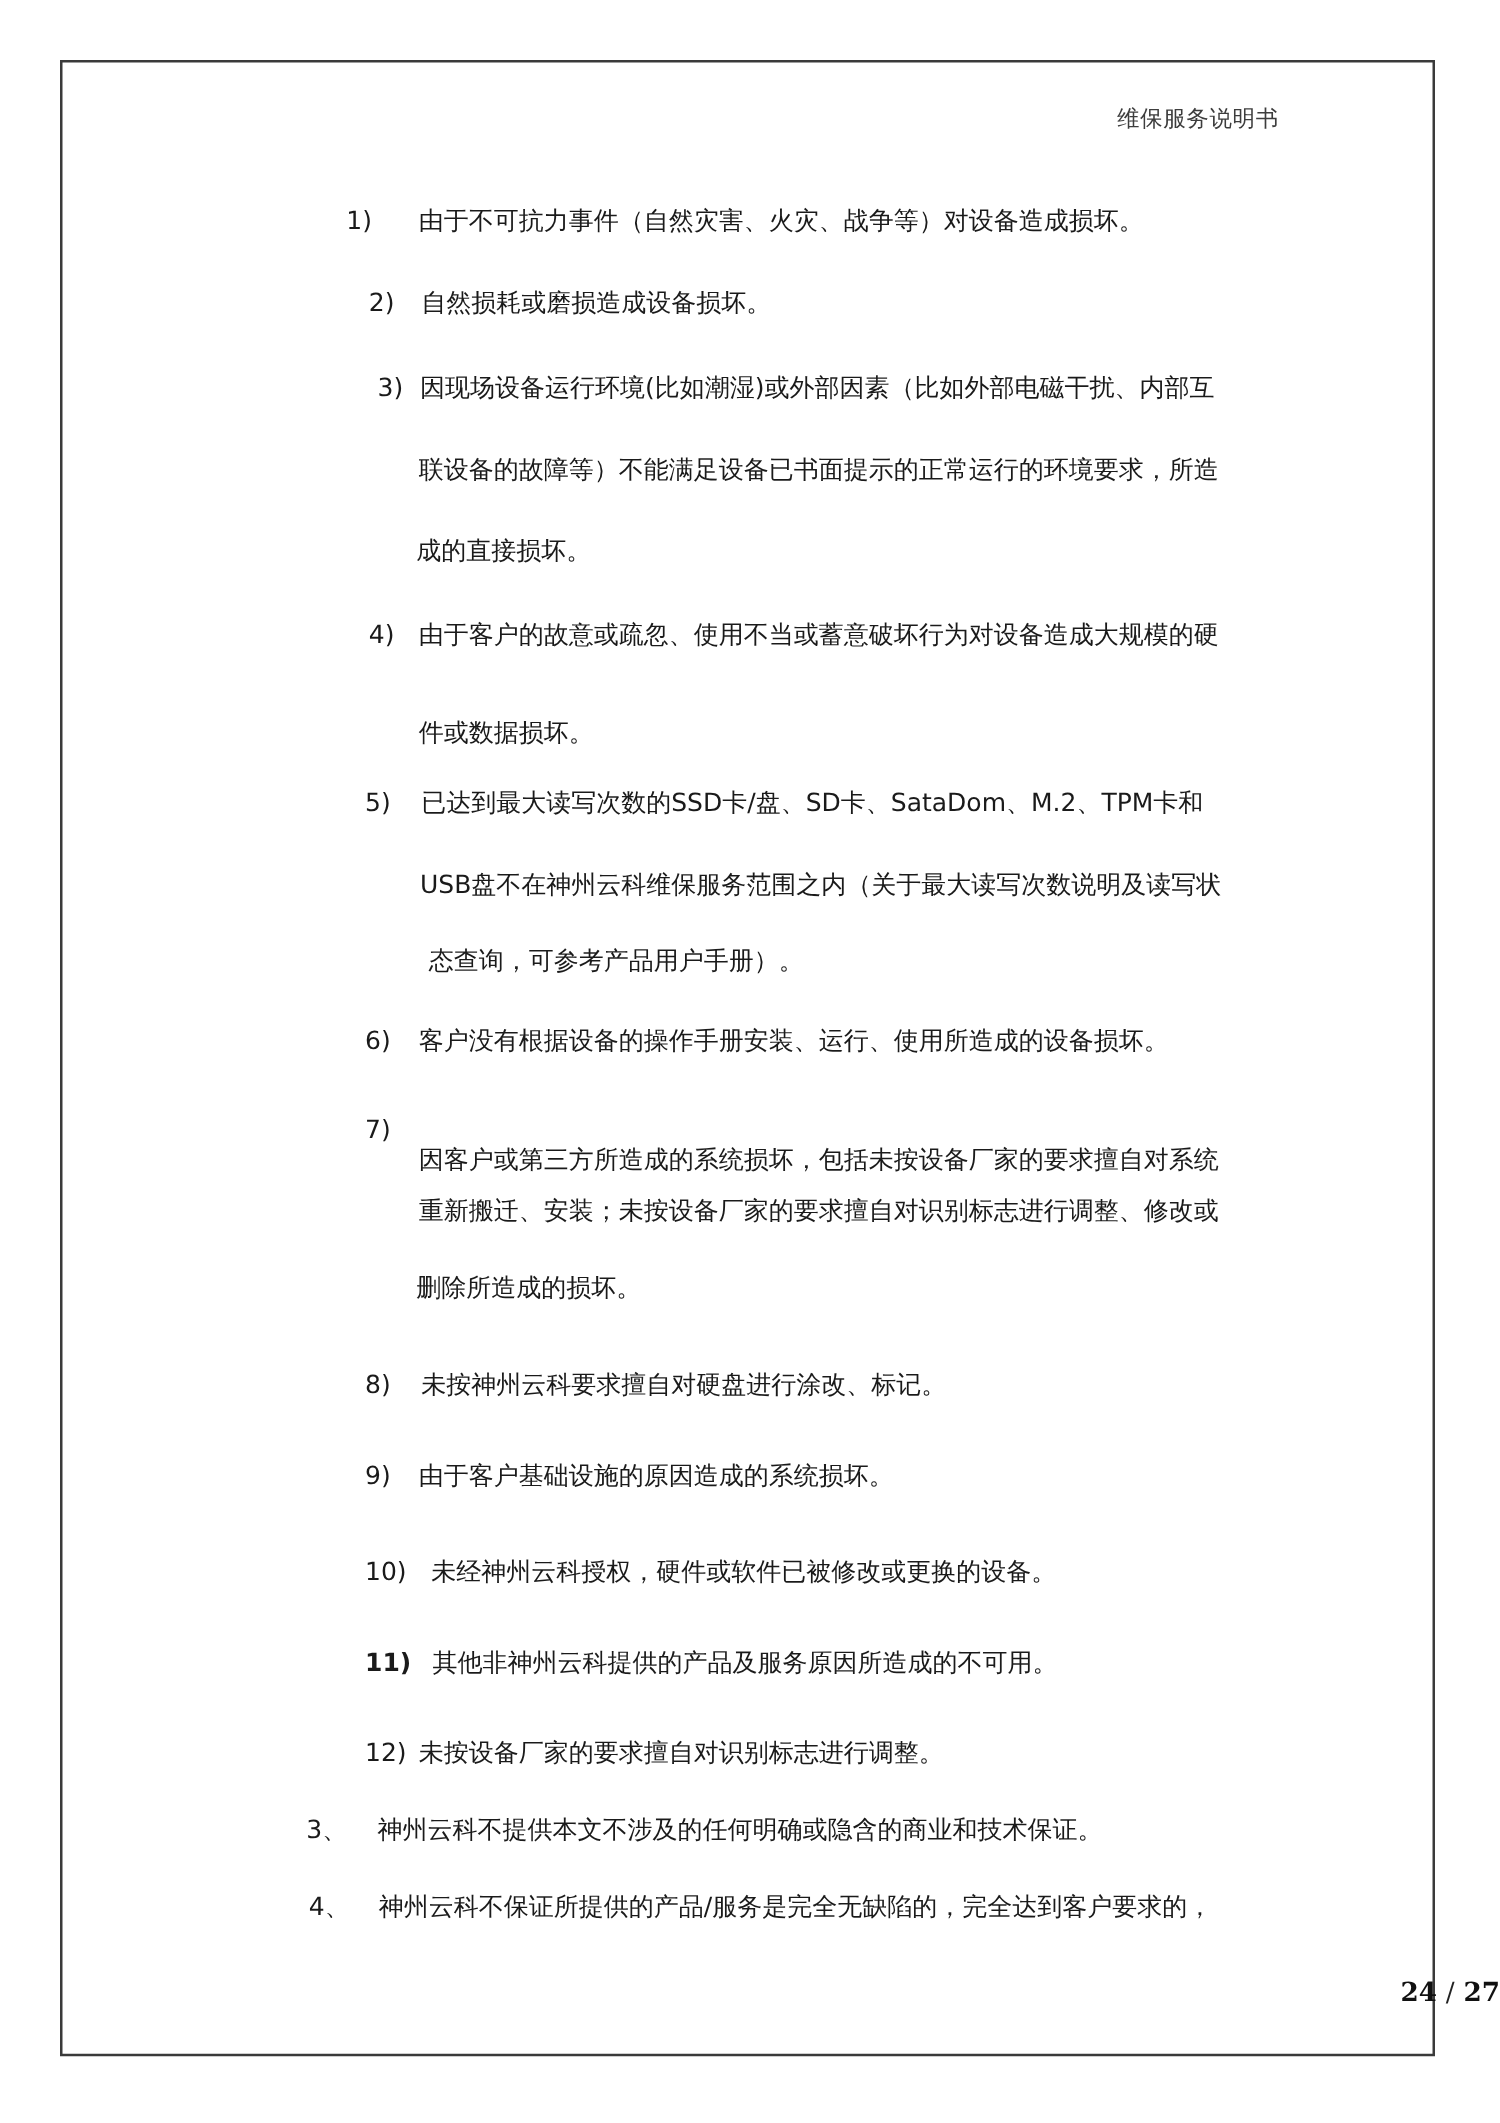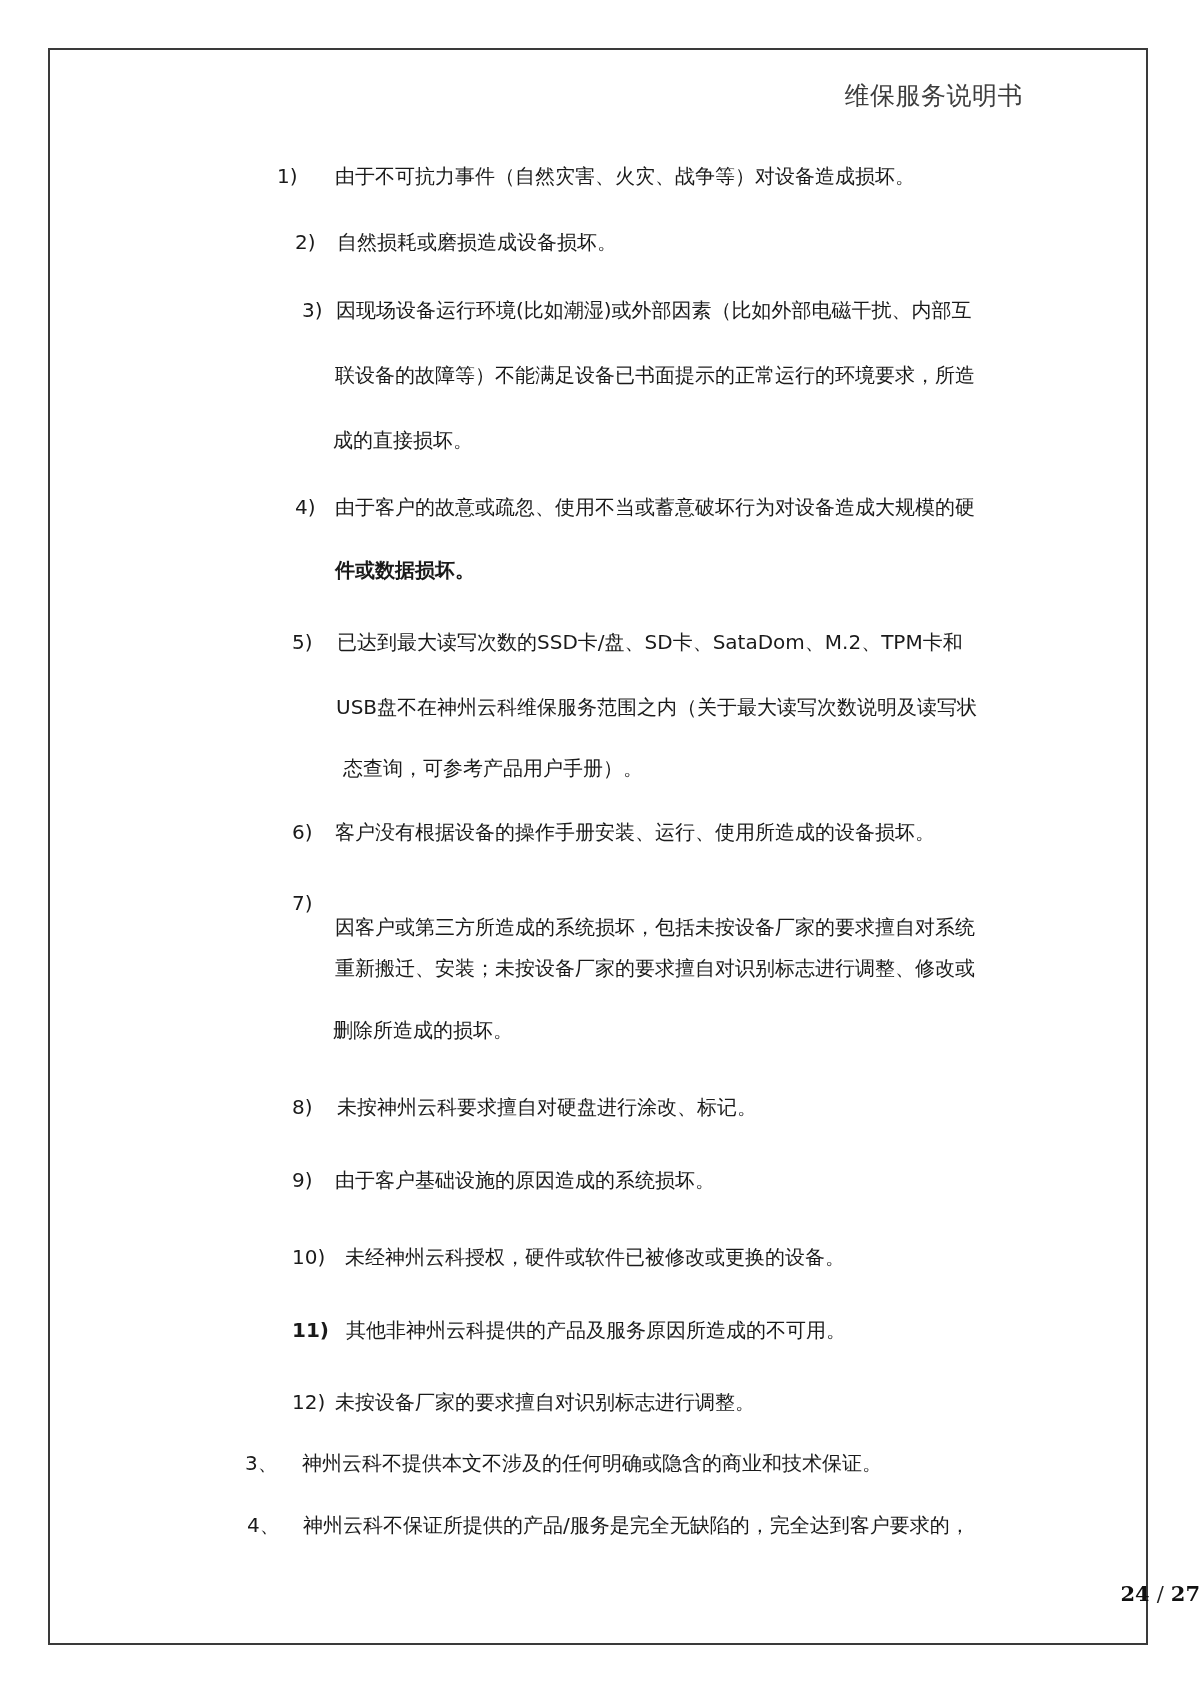--- a/index.html
+++ b/index.html
@@ -22,21 +22,21 @@
     width: 1100px;
     height: 1597px;
     border: 2px solid #3a3a3a;
     box-sizing: border-box;
   }
   .doc-header {
     position: absolute;
     top: 84px;
     right: 177px;
     font-family: "DejaVu Serif", serif;
-    font-size: 25px;
+    font-size: 18px;
     line-height: 24px;
     color: #3d3d3d;
     letter-spacing: 0.5px;
     white-space: pre;
   }
   .line, .num {
     position: absolute;
     font-family: "DejaVu Sans", sans-serif;
     font-size: 20px;
     line-height: 28px;
@@ -67,21 +67,21 @@
       <div class="num" style="left: 277px; top: 162px;">1)</div>
       <div class="line" style="left: 335px; top: 162px;">由于不可抗力事件（自然灾害、火灾、战争等）对设备造成损坏。</div>
       <div class="num" style="left: 295px; top: 228px;">2)</div>
       <div class="line" style="left: 337px; top: 228px;">自然损耗或磨损造成设备损坏。</div>
       <div class="num" style="left: 302px; top: 296px;">3)</div>
       <div class="line" style="left: 336px; top: 296px;">因现场设备运行环境(比如潮湿)或外部因素（比如外部电磁干扰、内部互</div>
       <div class="line" style="left: 335px; top: 361px;">联设备的故障等）不能满足设备已书面提示的正常运行的环境要求，所造</div>
       <div class="line" style="left: 333px; top: 426px;">成的直接损坏。</div>
       <div class="num" style="left: 295px; top: 493px;">4)</div>
       <div class="line" style="left: 335px; top: 493px;">由于客户的故意或疏忽、使用不当或蓄意破坏行为对设备造成大规模的硬</div>
-      <div class="line" style="left: 335px; top: 556px; font-weight: bold;">件或数据损坏。</div>
+      <div class="line" style="left: 335px; top: 572px;">件或数据损坏。</div>
       <div class="num" style="left: 292px; top: 628px;">5)</div>
       <div class="line" style="left: 337px; top: 628px;">已达到最大读写次数的SSD卡/盘、SD卡、SataDom、M.2、TPM卡和</div>
       <div class="line" style="left: 336px; top: 693px;">USB盘不在神州云科维保服务范围之内（关于最大读写次数说明及读写状</div>
       <div class="line" style="left: 343px; top: 754px;">态查询，可参考产品用户手册）。</div>
       <div class="num" style="left: 292px; top: 818px;">6)</div>
       <div class="line" style="left: 335px; top: 818px;">客户没有根据设备的操作手册安装、运行、使用所造成的设备损坏。</div>
       <div class="num" style="left: 292px; top: 889px;">7)</div>
       <div class="line" style="left: 335px; top: 889px; margin-top: 24px;">因客户或第三方所造成的系统损坏，包括未按设备厂家的要求擅自对系统</div>
       <div class="line" style="left: 335px; top: 954px;">重新搬迁、安装；未按设备厂家的要求擅自对识别标志进行调整、修改或</div>
       <div class="line" style="left: 333px; top: 1016px;">删除所造成的损坏。</div>

